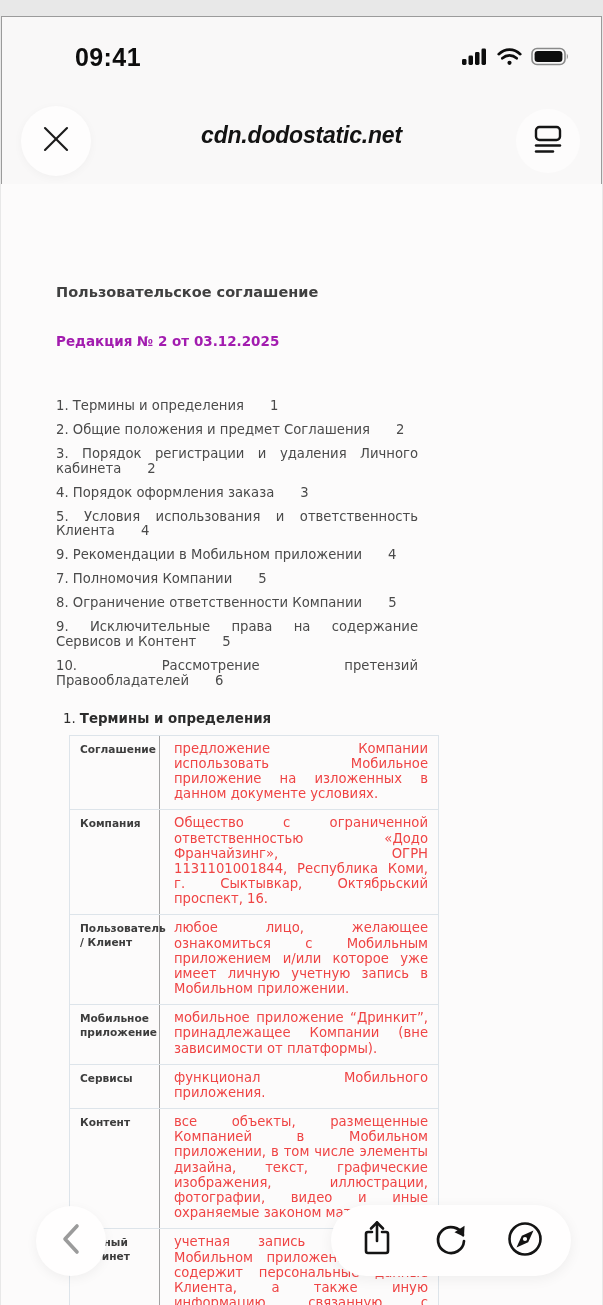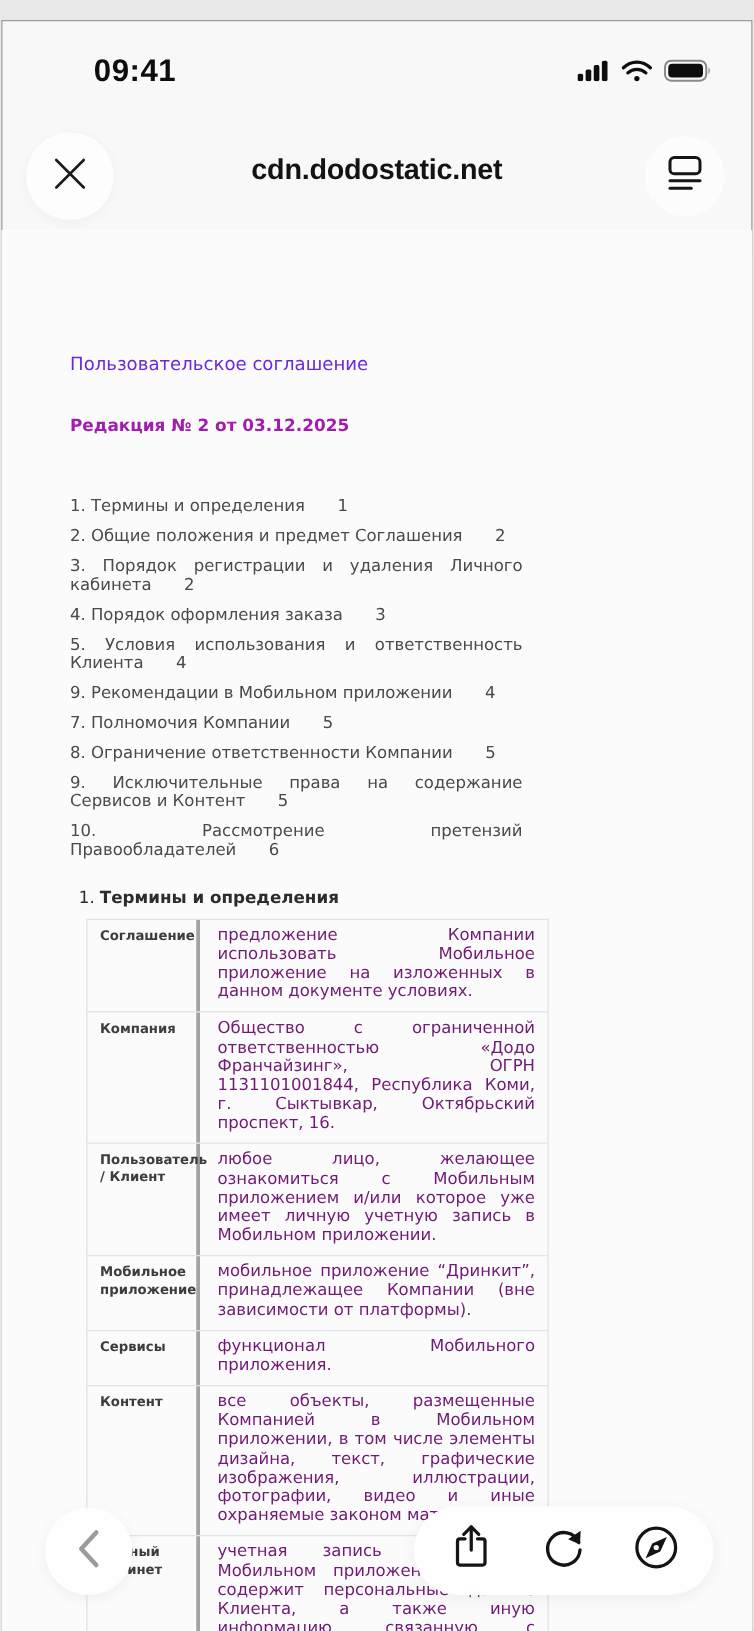--- a/index.html
+++ b/index.html
@@ -9,40 +9,40 @@
   
   .statusbar{position:absolute;top:0;left:0;right:0;height:64px;}
   .time{position:absolute;left:74px;top:27px;font-size:25px;font-weight:700;color:#0d0d0d;letter-spacing:.4px;}
   .status-icons{position:absolute;right:32px;top:31px;display:flex;align-items:center;gap:9px;}
   
   .header{position:absolute;top:62px;left:0;right:0;height:106px;}
   .close-btn{position:absolute;left:20px;top:28px;width:70px;height:70px;border-radius:50%;
              background:#fefdfd;box-shadow:0 2px 10px rgba(0,0,0,.035);
              display:flex;align-items:center;justify-content:center;cursor:pointer;}
   .page-title{position:absolute;left:110px;right:110px;top:44px;text-align:center;
-              font-size:23px;font-weight:700;color:#131313;letter-spacing:-.2px;}
+              font-size:23px;font-weight:700;color:#131313;letter-spacing:-.2px;font-style:italic;}
   .reader-btn{position:absolute;right:22px;top:31px;width:64px;height:64px;border-radius:50%;
               background:#fdfcfc;display:flex;align-items:center;justify-content:center;cursor:pointer;}
   
   .doc{position:absolute;top:168px;left:0;right:0;bottom:0;background:#fcfbfb;
        padding:100px 0 0 55px;font-family:"DejaVu Sans",sans-serif;}
-  .doc-title{font-size:14.5px;font-weight:400;color:#6d28d9;margin:0 0 33px 0;}
+  .doc-title{font-size:14.5px;font-weight:700;color:#404040;margin:0 0 33px 0;}
   .doc-revision{font-size:13.5px;font-weight:600;color:#a21caf;margin:0 0 50px 0;}
   .toc{width:362px;}
   .toc-item{font-size:13.2px;color:#4a4a4a;line-height:1.13;text-align:justify;margin:0 0 9px 0;}
   .toc-page{padding-left:26px;}
   .section-heading{font-size:13.4px;color:#2c2c2c;margin:22px 0 9px 7px;}
   .section-heading b{padding-left:4px;}
   .terms-table{margin-left:13px;width:370px;border:1px solid #dde4ea;border-bottom:none;box-sizing:border-box;}
   .trow{display:flex;border-bottom:1px solid #dde4ea;}
   .trow:last-child{border-bottom:none;}
-  .tlabel{flex:0 0 90px;width:90px;box-sizing:border-box;border-right:3px solid #a3a3a3;
+  .tlabel{flex:0 0 90px;width:90px;box-sizing:border-box;border-right:1px solid #a3a3a3;
           padding:7px 6px 6px 10px;font-size:10.6px;font-weight:700;color:#3d3d3d;
           line-height:1.25;text-align:justify;}
-  .tdef{flex:1;padding:5px 10px 8px 14px;font-size:13.2px;color:#701a75;
+  .tdef{flex:1;padding:5px 10px 8px 14px;font-size:13.2px;color:#ef4444;
         line-height:1.15;text-align:justify;}
   
   .back-fab{position:absolute;left:35px;top:1190px;width:70px;height:70px;border-radius:50%;
             background:#fffefe;box-shadow:0 3px 12px rgba(0,0,0,.05);
             display:flex;align-items:center;justify-content:center;cursor:pointer;z-index:5;}
   .toolbar-pill{position:absolute;left:330px;top:1189px;width:240px;height:71px;border-radius:36px;
                 background:#fffefe;box-shadow:0 3px 14px rgba(0,0,0,.06);
                 display:flex;align-items:center;justify-content:space-between;
                 padding:0 26px;box-sizing:border-box;z-index:5;}
   .tool-btn{width:40px;height:40px;display:flex;align-items:center;justify-content:center;cursor:pointer;}

